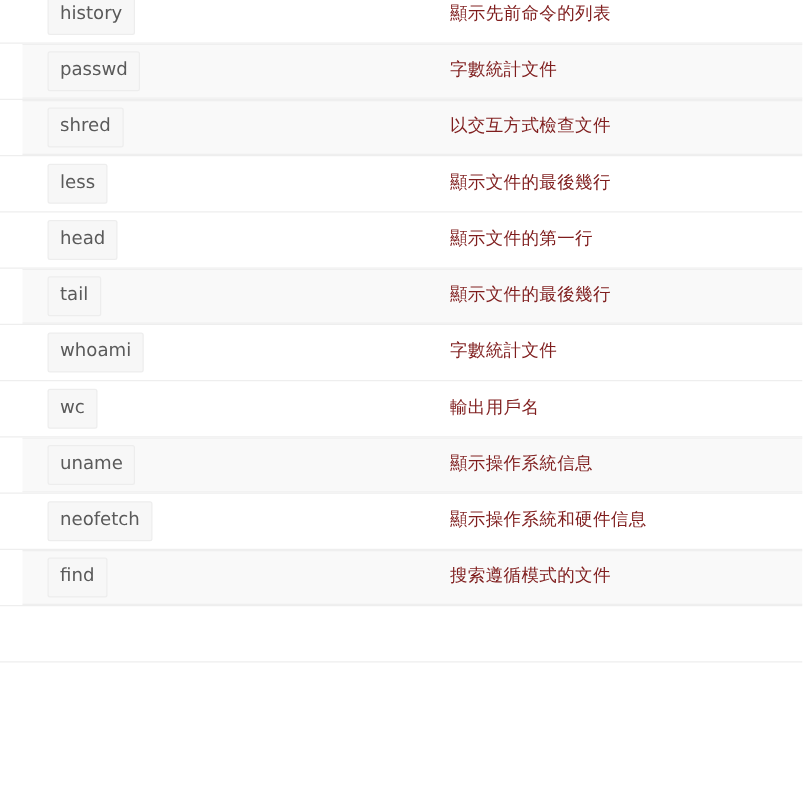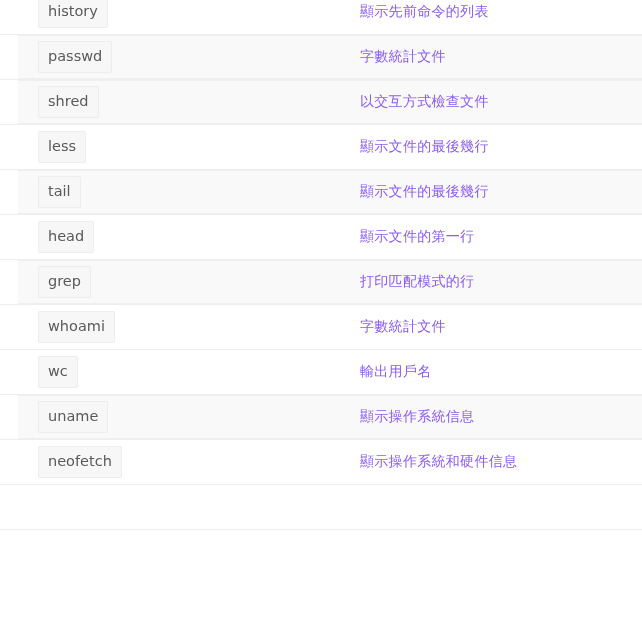--- a/index.html
+++ b/index.html
@@ -65,21 +65,21 @@
     font-size: 14.5px;
     line-height: 1;
     padding: 7px 9px 8px 9px;
     white-space: nowrap;
   }
 
   .cell-desc {
     position: relative;
     z-index: 1;
     flex: 1 1 auto;
-    color: #8b5cf6;
+    color: #7f1d1d;
     font-size: 14px;
     line-height: 1.4;
     font-family: "DejaVu Sans", "Liberation Sans", sans-serif;
     letter-spacing: 0.3px;
     white-space: nowrap;
   }
 </style>
 </head>
 <body>
 
@@ -93,45 +93,45 @@
       <div class="cell-desc">字數統計文件</div>
     </div>
     <div class="row striped">
       <div class="cell-cmd"><code class="cmd-badge">shred</code></div>
       <div class="cell-desc">以交互方式檢查文件</div>
     </div>
     <div class="row">
       <div class="cell-cmd"><code class="cmd-badge">less</code></div>
       <div class="cell-desc">顯示文件的最後幾行</div>
     </div>
-    <div class="row striped">
-      <div class="cell-cmd"><code class="cmd-badge">tail</code></div>
-      <div class="cell-desc">顯示文件的最後幾行</div>
-    </div>
     <div class="row">
       <div class="cell-cmd"><code class="cmd-badge">head</code></div>
       <div class="cell-desc">顯示文件的第一行</div>
     </div>
     <div class="row striped">
-      <div class="cell-cmd"><code class="cmd-badge">grep</code></div>
-      <div class="cell-desc">打印匹配模式的行</div>
+      <div class="cell-cmd"><code class="cmd-badge">tail</code></div>
+      <div class="cell-desc">顯示文件的最後幾行</div>
     </div>
     <div class="row">
       <div class="cell-cmd"><code class="cmd-badge">whoami</code></div>
       <div class="cell-desc">字數統計文件</div>
     </div>
     <div class="row">
       <div class="cell-cmd"><code class="cmd-badge">wc</code></div>
       <div class="cell-desc">輸出用戶名</div>
     </div>
     <div class="row striped">
       <div class="cell-cmd"><code class="cmd-badge">uname</code></div>
       <div class="cell-desc">顯示操作系統信息</div>
     </div>
     <div class="row">
       <div class="cell-cmd"><code class="cmd-badge">neofetch</code></div>
       <div class="cell-desc">顯示操作系統和硬件信息</div>
     </div>
+    <div class="row striped">
+      <div class="cell-cmd"><code class="cmd-badge">find</code></div>
+      <div class="cell-desc">搜索遵循模式的文件</div>
+    </div>
     <div class="row">
       <div class="cell-cmd"></div>
       <div class="cell-desc"></div>
     </div>
   </div>
 
 </body></html>

